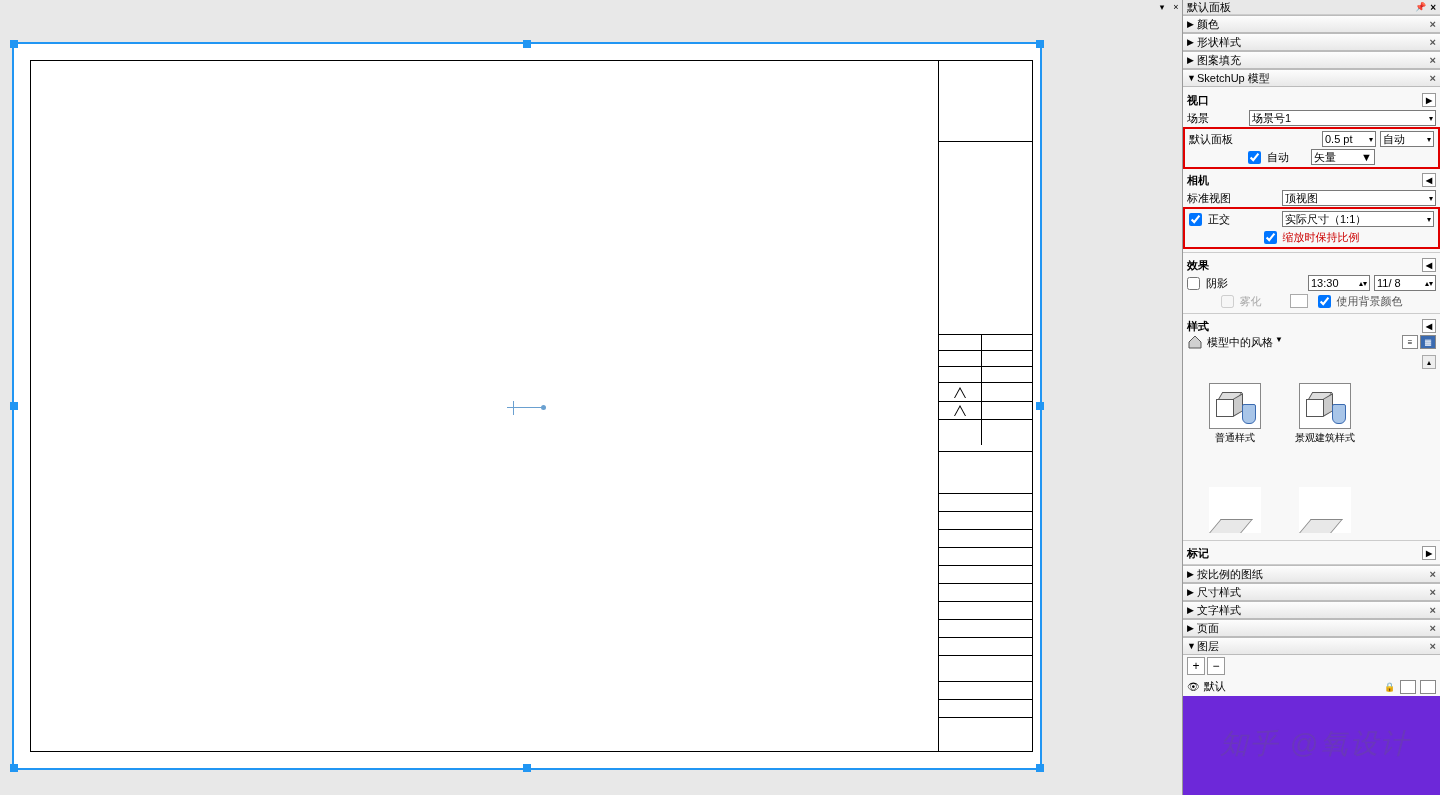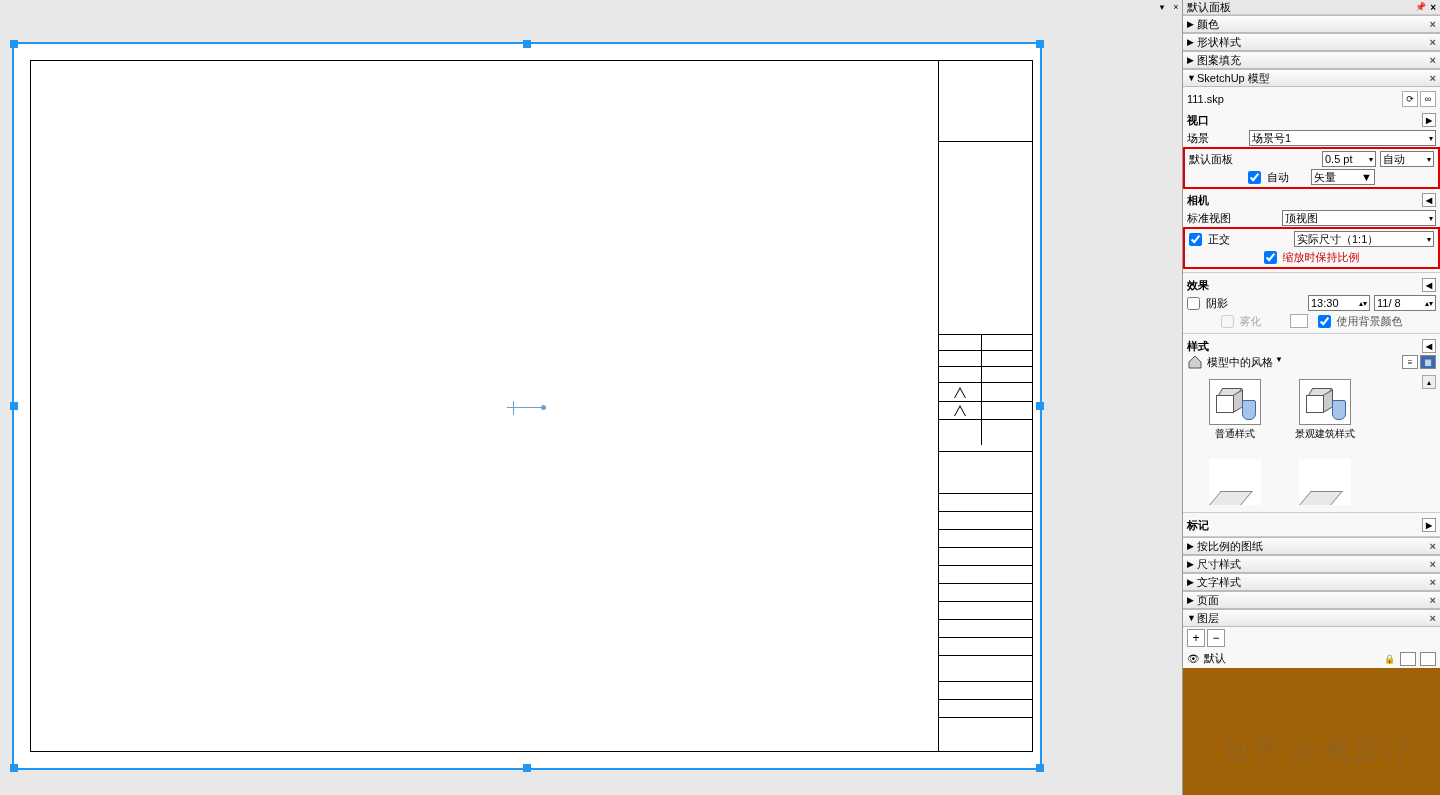--- a/index.html
+++ b/index.html
@@ -20,21 +20,21 @@
 .tb-tri { position: absolute; left: 12px; width: 18px; height: 12px; }
 .tb-tri::before { content: ""; position: absolute; left: 3px; top: 0; border-left: 6px solid transparent; border-right: 6px solid transparent; border-bottom: 11px solid #000; }
 .tb-tri::after { content: ""; position: absolute; left: 4px; top: 2px; border-left: 5px solid transparent; border-right: 5px solid transparent; border-bottom: 9px solid #fff; }
 .center-mark { position: absolute; left: 50%; top: 50%; width: 40px; height: 20px; margin-left: -20px; margin-top: -10px; }
 .center-mark .cross { position: absolute; left: 0; top: 5px; width: 14px; height: 14px; }
 .center-mark .cross::before { content: ""; position: absolute; left: 6px; top: 0; width: 1px; height: 14px; background: #6aa0d0; }
 .center-mark .cross::after { content: ""; position: absolute; top: 6px; left: 0; height: 1px; width: 14px; background: #6aa0d0; }
 .center-mark .line { position: absolute; left: 12px; top: 11px; height: 1px; width: 24px; background: #6aa0d0; }
 .center-mark .dot { position: absolute; left: 34px; top: 9px; width: 5px; height: 5px; background: #6aa0d0; border-radius: 50%; }
 
-.side-panel { width: 258px; background: #a16207; border-left: 1px solid #999; display: flex; flex-direction: column; }
+.side-panel { width: 258px; background: #6d28d9; border-left: 1px solid #999; display: flex; flex-direction: column; }
 .panel-title { background: #e8e8e8; border-bottom: 1px solid #ccc; height: 15px; display: flex; align-items: center; padding: 0 4px; font-size: 11px; }
 .panel-title .spacer { flex: 1; }
 .panel-title .pin { font-size: 9px; cursor: pointer; margin-right: 4px; }
 .panel-title .x { font-size: 10px; cursor: pointer; font-weight: bold; }
 .section-header { display: flex; align-items: center; height: 18px; background: linear-gradient(#fdfdfd, #e8e8e8); border: 1px solid #bbb; border-left: none; border-right: none; padding: 0 4px; cursor: pointer; }
 .section-header .arrow { width: 10px; font-size: 9px; }
 .section-header .label { flex: 1; }
 .section-header .close-x { font-size: 11px; color: #555; font-weight: bold; }
 .section-body { background: #f8f8f8; padding: 2px 4px; border-bottom: 1px solid #ccc; }
 .file-row { display: flex; align-items: center; height: 20px; font-family: monospace; }
@@ -54,37 +54,37 @@
 .red-box { border: 2px solid #e00000; margin: 0 -4px; padding: 1px 4px; }
 .hr { border-top: 1px solid #ccc; margin: 3px -4px; }
 .styles-row { display: flex; align-items: flex-start; height: 20px; }
 .house-icon { width: 16px; height: 14px; margin-right: 4px; }
 .styles-row .dd-text { font-size: 11px; }
 .styles-row .spacer { flex: 1; }
 .view-toggle { display: flex; gap: 2px; }
 .view-toggle .vt { width: 16px; height: 14px; border: 1px solid #888; display: flex; align-items: center; justify-content: center; font-size: 8px; cursor: pointer; background: #fff; }
 .view-toggle .vt.active { background: #3a6ab0; color: #fff; }
 .style-grid { display: flex; flex-wrap: wrap; gap: 18px; padding: 4px 12px; position: relative; }
-.style-item { width: 72px; display: flex; flex-direction: column; align-items: center; }
+.style-item { width: 72px; display: flex; flex-direction: column; align-items: center; margin-top: 24px; }
 .style-thumb { width: 52px; height: 46px; border: 1px solid #888; background: #fff; position: relative; }
 .style-thumb .cube { position: absolute; left: 6px; top: 8px; width: 28px; height: 28px; }
 .style-thumb .cube .top { position: absolute; left: 4px; top: 0; width: 20px; height: 8px; transform: skewX(-30deg); background: #ddd; border: 1px solid #555; }
 .style-thumb .cube .front { position: absolute; left: 0; top: 7px; width: 18px; height: 18px; background: #fff; border: 1px solid #555; }
 .style-thumb .cube .side { position: absolute; left: 17px; top: 4px; width: 10px; height: 18px; transform: skewY(-30deg); background: #ccc; border: 1px solid #555; }
 .style-thumb .cyl { position: absolute; right: 4px; bottom: 4px; width: 14px; height: 20px; border: 1px solid #3a6ab0; border-radius: 2px 2px 6px 6px; background: #a8c5e8; }
 .style-thumb.partial { border: none; }
 .style-thumb.partial .surf { position: absolute; left: 6px; bottom: 0; width: 32px; height: 14px; transform: skewX(-40deg); background: #e8e8e8; border: 1px solid #888; border-bottom: none; }
 .style-label { margin-top: 2px; text-align: center; font-size: 10px; }
 .scroll-up { position: absolute; right: 0; top: 0; width: 14px; height: 14px; border: 1px solid #aaa; background: #eee; display: flex; align-items: center; justify-content: center; font-size: 8px; cursor: pointer; }
 .layer-toolbar { display: flex; align-items: center; padding: 2px 4px; gap: 2px; background: #f8f8f8; }
 .layer-toolbar .btn { width: 18px; height: 18px; border: 1px solid #999; background: #fff; display: flex; align-items: center; justify-content: center; font-size: 12px; cursor: pointer; }
 .layer-row { display: flex; align-items: center; padding: 2px 4px; gap: 4px; background: #f8f8f8; font-size: 11px; }
 .layer-row .spacer { flex: 1; }
 .layer-row .mini-icon { width: 16px; height: 14px; border: 1px solid #888; background: #fff; cursor: pointer; }
-.watermark { position: absolute; bottom: 25px; right: 30px; font-size: 28px; color: rgba(100,100,100,0.25); font-style: italic; pointer-events: none; letter-spacing: 2px; }
+.watermark { position: absolute; bottom: 32px; right: 30px; font-size: 28px; color: rgba(100,100,100,0.25); font-style: italic; pointer-events: none; letter-spacing: 2px; }
 </style>
 </head>
 <body>
 
 <div class="canvas-area">
   <div class="top-tab-bar">
     <span class="icon-sm">▾</span>
     <span class="icon-sm">×</span>
   </div>
   <div class="drawing-frame">
@@ -155,26 +155,20 @@
     <span class="label">图案填充</span>
     <span class="close-x">×</span>
   </div>
   <div class="section-header">
     <span class="arrow">▼</span>
     <span class="label">SketchUp 模型</span>
     <span class="close-x">×</span>
   </div>
 
   <div class="section-body">
-    <div class="file-row">
-      <span>111.skp</span>
-      <span class="spacer"></span>
-      <span class="icon-btn">⟳</span>
-      <span class="icon-btn">∞</span>
-    </div>
 
     <div class="sub-header">
       <span>视口</span>
       <span class="spacer"></span>
       <span class="expand-icon">▶</span>
     </div>
     <div class="prop-row">
       <span class="lbl">场景</span>
       <div class="input-box sel" style="flex:1">
         <span>场景号1</span>
@@ -217,21 +211,21 @@
         <span>顶视图</span>
           <span class="dd">▾</span>
       </div>
     </div>
 
     <div class="red-box">
       <div class="prop-row">
         <input type="checkbox" checked="" style="">
         <span class="lbl-s">正交</span>
         <span style="flex:1"></span>
-        <div class="input-box sel" style="width:140px">
+        <div class="input-box sel" style="width:152px">
           <span>实际尺寸（1:1）</span>
             <span class="dd">▾</span>
         </div>
       </div>
       <div class="prop-row" style="color:#c00">
         <input type="checkbox" checked="" style="">
         <span>缩放时保持比例</span>
       </div>
     </div>
 

